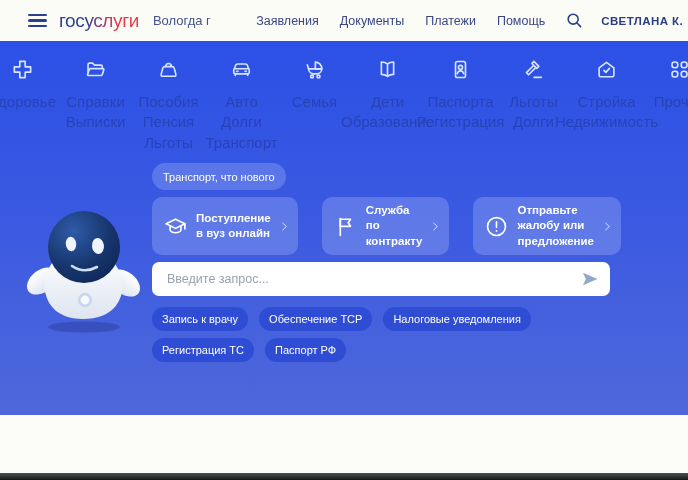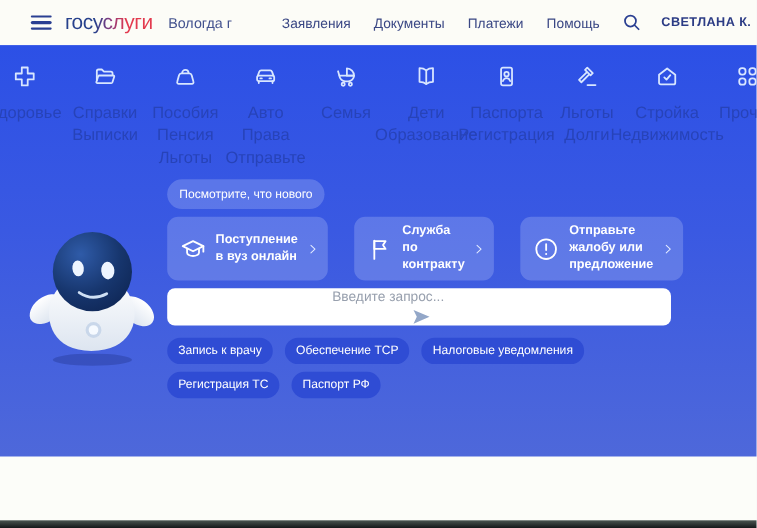--- a/index.html
+++ b/index.html
@@ -31,21 +31,21 @@
              padding:0 11px;border-radius:14px;background:rgba(222,233,255,.22);color:#fff;font-size:11px;cursor:pointer;}
 
   .cards{position:absolute;left:152px;top:156px;width:458px;display:flex;gap:24px;}
   .card{flex:1;height:58px;border-radius:10px;background:rgba(222,233,255,.22);display:flex;align-items:center;
         padding:0 8px 0 11px;box-sizing:border-box;gap:8px;cursor:pointer;}
   .card svg.cicon{width:25px;height:25px;flex:none;stroke:#fff;fill:none;stroke-width:1.6;stroke-linecap:round;stroke-linejoin:round;}
   .card .clabel{flex:1;color:#fff;font-size:11.5px;font-weight:bold;line-height:1.34;}
   .card svg.chev{width:11px;height:11px;flex:none;stroke:#e4ecff;fill:none;stroke-width:2;stroke-linecap:round;stroke-linejoin:round;}
 
   .searchbar{position:absolute;left:152px;top:221px;width:458px;height:34px;background:#fff;border-radius:7px;
-             display:flex;align-items:center;box-sizing:border-box;padding:0 10px 0 13px;flex-direction:column;}
+             display:flex;align-items:center;box-sizing:border-box;padding:0 10px 0 13px;}
   .searchbar input{flex:1;border:none;outline:none;font-size:12.5px;color:#333;background:transparent;
                    font-family:"Liberation Sans",sans-serif;}
   .searchbar input::placeholder{color:#98a0ae;}
   .send{width:20px;height:20px;cursor:pointer;flex:none;}
 
   .chips{position:absolute;left:152px;top:266px;width:472px;display:flex;flex-wrap:wrap;gap:7px 11px;}
   .chip{height:24px;display:inline-flex;align-items:center;padding:0 10px;border-radius:12px;background:#2f4cd4;
         color:#fff;font-size:11px;font-weight:normal;cursor:pointer;white-space:nowrap;}
 
   .robot{position:absolute;left:22px;top:156px;width:122px;height:138px;cursor:pointer;}
@@ -114,21 +114,21 @@
       </div>
       <div class="cat">
         <span>
           <svg viewBox="0 0 24 24">
               <path d="M4.6 11.2l1.3-3.6a2 2 0 0 1 1.9-1.3h8.4a2 2 0 0 1 1.9 1.3l1.3 3.6"></path>
               <rect x="3.9" y="11.2" width="16.2" height="5.3" rx="1.6"></rect>
               <path d="M6.9 13.9h1.5M15.6 13.9h1.5"></path>
               <path d="M5.5 16.5v1.7M18.5 16.5v1.7"></path>
             </svg>
         </span>
-        <span class="clbl">Авто Права Отправьте</span>
+        <span class="clbl">Авто Долги Транспорт</span>
       </div>
       <div class="cat">
         <span>
           <svg viewBox="0 0 24 24">
               <path d="M12.9 4.3a7 7 0 0 1 6.8 7H12.9z"></path>
               <path d="M5.8 11.3h13.9a5.6 5.6 0 0 1-5.6 5.3h-2.7a5.6 5.6 0 0 1-5.6-5.3z"></path>
               <circle cx="9.4" cy="19.4" r="1.5"></circle>
               <circle cx="16.2" cy="19.4" r="1.5"></circle>
               <path d="M5.8 11.3L4.5 7.1"></path>
             </svg>
@@ -205,21 +205,21 @@
         <path d="M24 78 C30 60 44 52 61 52 C79 52 93 61 99 79 C104 95 97 122 61 122 C26 122 19 95 24 78 Z" fill="url(#bodyg)"></path>
         <circle cx="62" cy="50" r="36" fill="url(#headg)"></circle>
         <ellipse cx="49" cy="47" rx="5.2" ry="7.2" fill="#eef5ff" transform="rotate(-6 49 47)"></ellipse>
         <ellipse cx="76" cy="49" rx="6" ry="8" fill="#eef5ff" transform="rotate(-6 76 49)"></ellipse>
         <path d="M50 69 Q62 77 75 70" stroke="#cfe0f4" stroke-width="2.6" fill="none" stroke-linecap="round"></path>
         <circle cx="63" cy="103" r="7.2" fill="#c9d7ea"></circle>
         <circle cx="63" cy="103" r="4.4" fill="#f6faff"></circle>
       </svg>
     </div>
 
-    <button class="whats-new" style="border:none;font-family:inherit;">Посмотрите, что нового</button>
+    <button class="whats-new" style="border:none;font-family:inherit;">Транспорт, что нового</button>
 
     <div class="cards">
       <div class="card">
         <svg class="cicon" viewBox="0 0 24 24">
           <path d="M3 9.4L12 5l9 4.4-9 4.4z"></path>
             <path d="M6.8 11.6v3.6c0 1.5 2.3 2.8 5.2 2.8s5.2-1.3 5.2-2.8v-3.6"></path>
             <path d="M21 9.4v4.8"></path>
         </svg>
         <span class="clabel">Поступление в вуз онлайн</span>
         <svg class="chev" viewBox="0 0 24 24">

